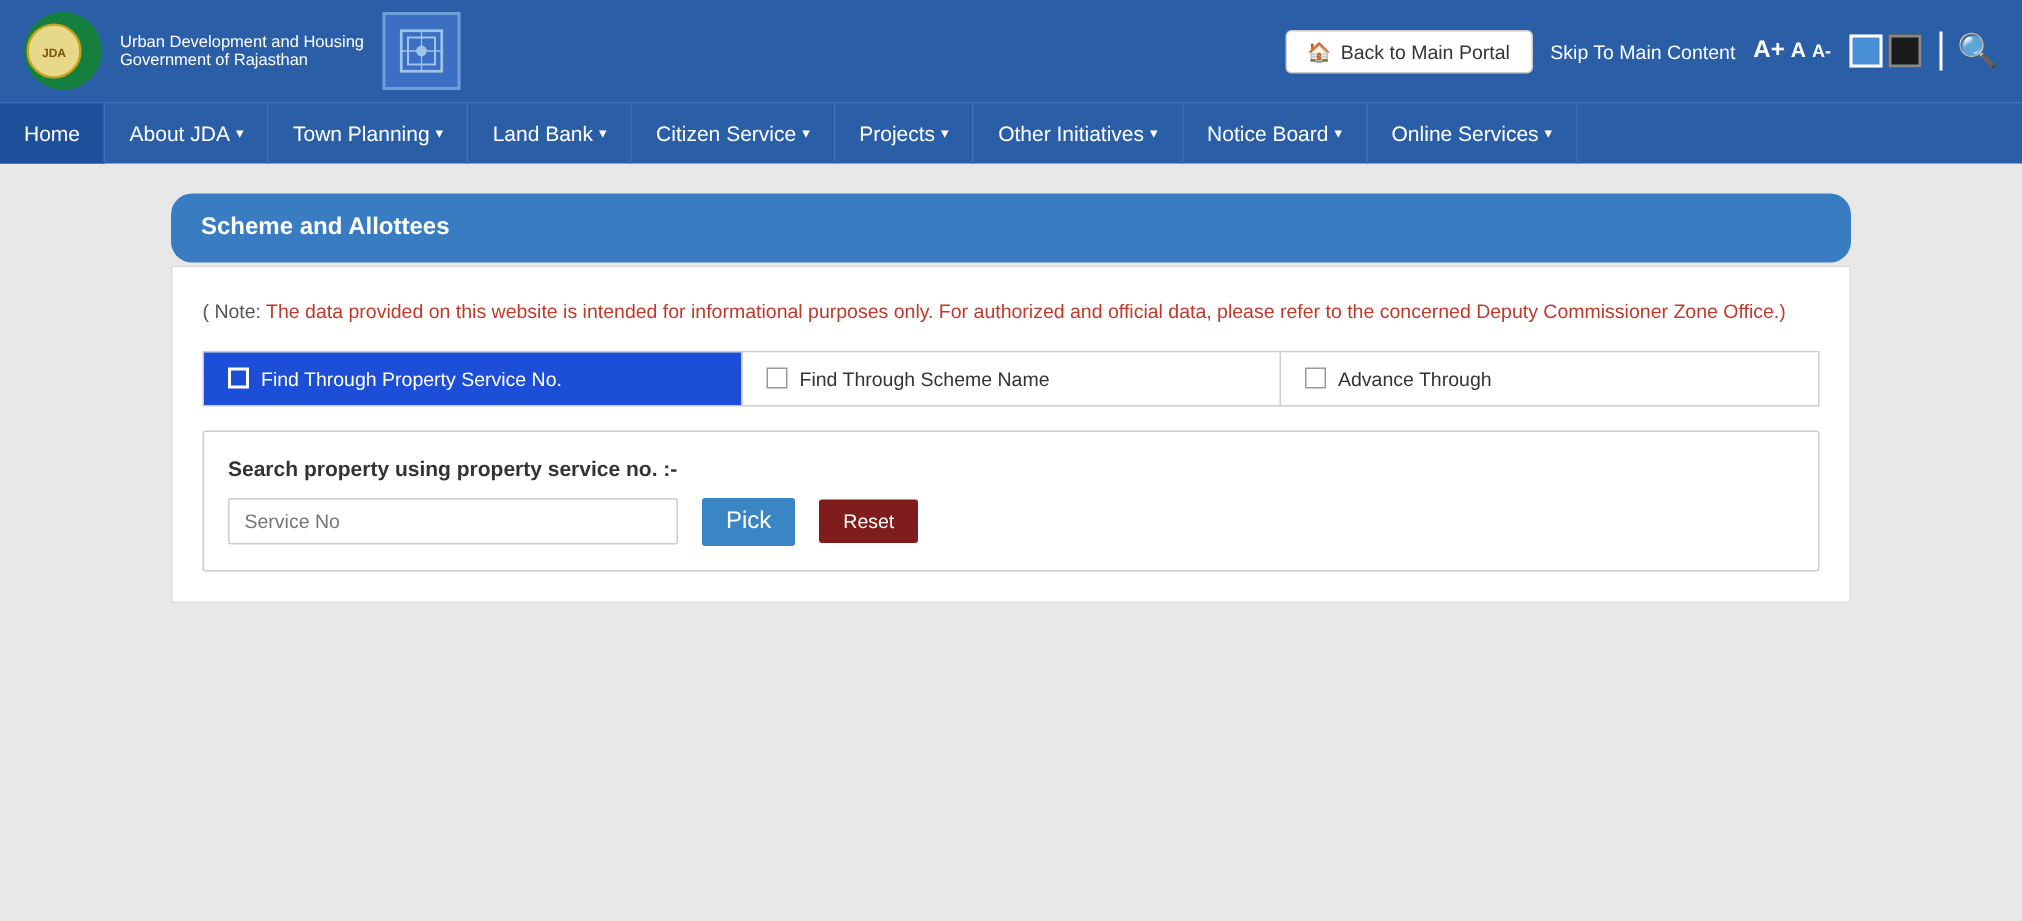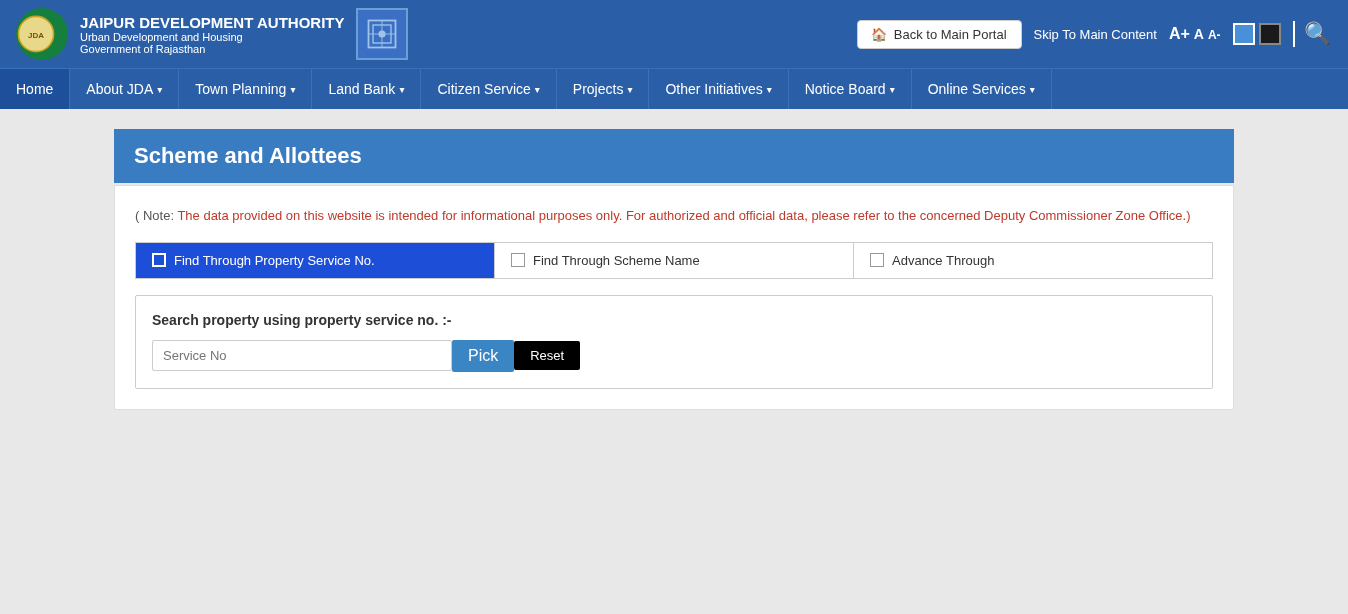--- a/index.html
+++ b/index.html
@@ -156,25 +156,25 @@
     .main-content {
       max-width: 1140px;
       margin: 0 auto;
       padding: 0 10px 30px;
     }
 
     
     .page-title-bar {
       background: #3a7cc2;
       color: #fff;
-      font-size: 22px;
+      font-size: 16px;
       font-weight: bold;
       padding: 14px 20px;
       margin: 20px 0 0 0;
-      border-radius: 0;
+      border-radius: 14px;
     }
 
     
     .content-card {
       background: #fff;
       border: 1px solid #ddd;
       border-radius: 2px;
       margin-top: 2px;
       padding: 20px;
     }
@@ -239,63 +239,62 @@
     }
     .search-heading {
       font-size: 14px;
       font-weight: bold;
       color: #333;
       margin-bottom: 12px;
     }
     .search-row {
       display: flex;
       align-items: center;
-      gap: 0;
+      gap: 16px;
     }
     .service-no-input {
       border: 1px solid #ccc;
       padding: 7px 10px;
       font-size: 13px;
       color: #aaa;
       width: 300px;
       border-radius: 2px;
       outline: none;
     }
     .btn-pick {
       background: #3a85c4;
       color: #fff;
       border: none;
       padding: 7px 16px;
       font-size: 16px;
       cursor: pointer;
       border-radius: 2px;
     }
     .btn-reset {
-      background: #000000;
+      background: #7f1d1d;
       color: #fff;
       border: none;
       padding: 7px 16px;
       font-size: 13px;
       cursor: pointer;
       border-radius: 2px;
     }
   </style>
 </head>
 <body>
 
 <div class="top-bar">
   <div class="top-bar-left">
     <div class="logo-circle">
       <svg class="logo-svg" viewBox="0 0 50 50" xmlns="http://www.w3.org/2000/svg">
         <circle cx="25" cy="25" r="22" fill="#e8d98a" stroke="#c8a020" stroke-width="2"></circle>
         <text x="25" y="30" text-anchor="middle" font-size="10" fill="#7a5010" font-weight="bold">JDA</text>
       </svg>
     </div>
     <div class="org-title">
-      <span class="main-name">JAIPUR DEVELOPMENT AUTHORITY</span>
       <span class="sub-name">Urban Development and Housing</span>
       <span class="sub-name">Government of Rajasthan</span>
     </div>
     <div class="jda-icon">
       <svg viewBox="0 0 40 40" xmlns="http://www.w3.org/2000/svg">
         <rect x="5" y="5" width="30" height="30" fill="none" stroke="#a0c4e8" stroke-width="2"></rect>
         <rect x="10" y="10" width="20" height="20" fill="none" stroke="#a0c4e8" stroke-width="1.5"></rect>
         <line x1="20" y1="5" x2="20" y2="35" stroke="#a0c4e8" stroke-width="1"></line>
         <line x1="5" y1="20" x2="35" y2="20" stroke="#a0c4e8" stroke-width="1"></line>
         <circle cx="20" cy="20" r="4" fill="#a0c4e8"></circle>

